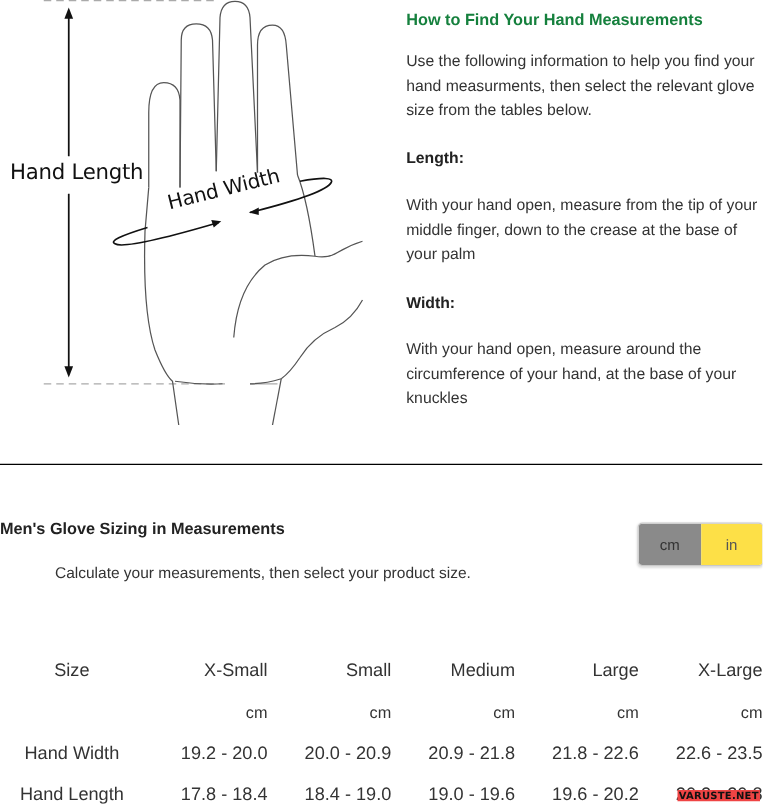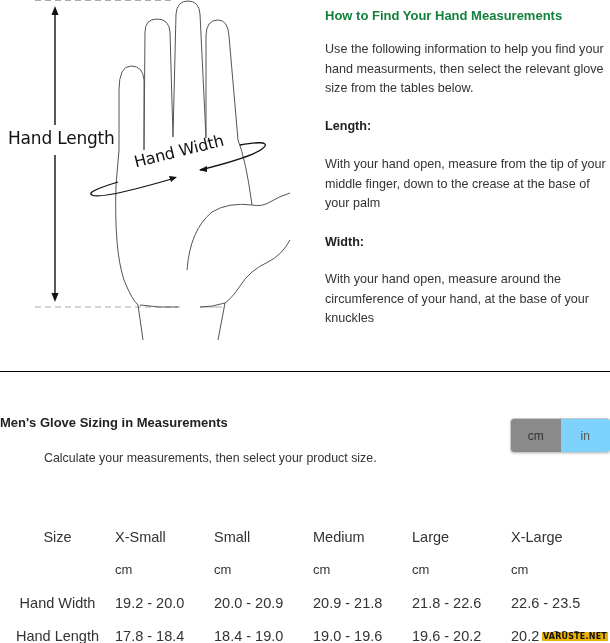--- a/index.html
+++ b/index.html
@@ -18,28 +18,28 @@
     .info .sub { font-weight: 700; color: #222; }
     .divider { position: absolute; left: 0; top: 371px; width: 610px; height: 1px; background: #000; }
     .section-title { position: absolute; left: 0; top: 415px; font-size: 13px; color: #222; font-weight: 600; }
     .section-desc { position: absolute; left: 0; top: 451px; font-size: 12.4px; color: #333; margin-left: 44px; }
     .unit-toggle { position: absolute; left: 510px; top: 418px; width: 99px; height: 33px;
                    border: 1px solid #c8c8c8; border-radius: 4px; overflow: hidden; display: flex;
                    box-shadow: 0 1px 2px rgba(0,0,0,0.15); }
     .unit-toggle .opt { flex: 1; display: flex; align-items: center; justify-content: center;
                         font-size: 12px; cursor: pointer; }
     .unit-toggle .opt.active { background: #8a8a8a; color: #333; }
-    .unit-toggle .opt.inactive { background: #7dd3fc; color: #555; }
+    .unit-toggle .opt.inactive { background: #fde047; color: #555; }
     .size-table { position: absolute; left: 0; top: 520px; width: 610px; border-collapse: collapse; font-size: 14.5px; color: #333; }
     .size-table td { padding: 0; height: 33px; vertical-align: middle; white-space: nowrap; }
     .size-table td.rowhead { width: 115px; text-align: center; }
-    .size-table td.cell { width: 99px; text-align: left; }
+    .size-table td.cell { width: 99px; text-align: right; }
     .size-table tr.units td { font-size: 13px; }
     .watermark { position: absolute; right: 2px; bottom: 2px; font-size: 8px; font-weight: 700;
-                 color: #111; background: #eab308; padding: 0 1px; font-family: "DejaVu Sans", sans-serif; letter-spacing: 0.2px; margin-left: 36px; }
+                 color: #111; background: #ef4444; padding: 0 1px; font-family: "DejaVu Sans", sans-serif; letter-spacing: 0.2px; margin-left: 36px; }
   </style>
 </head>
 <body>
 
 <div class="hand-figure">
   <svg width="305" height="345" viewBox="0 0 305 345">
 
     <line x1="35" y1="0.5" x2="175" y2="0.5" stroke="#aaa" stroke-width="1" stroke-dasharray="6,4"></line>
     <line x1="35" y1="307" x2="180" y2="307" stroke="#aaa" stroke-width="1" stroke-dasharray="6,4"></line>
     <line x1="200" y1="307" x2="222" y2="307" stroke="#aaa" stroke-width="1"></line>

